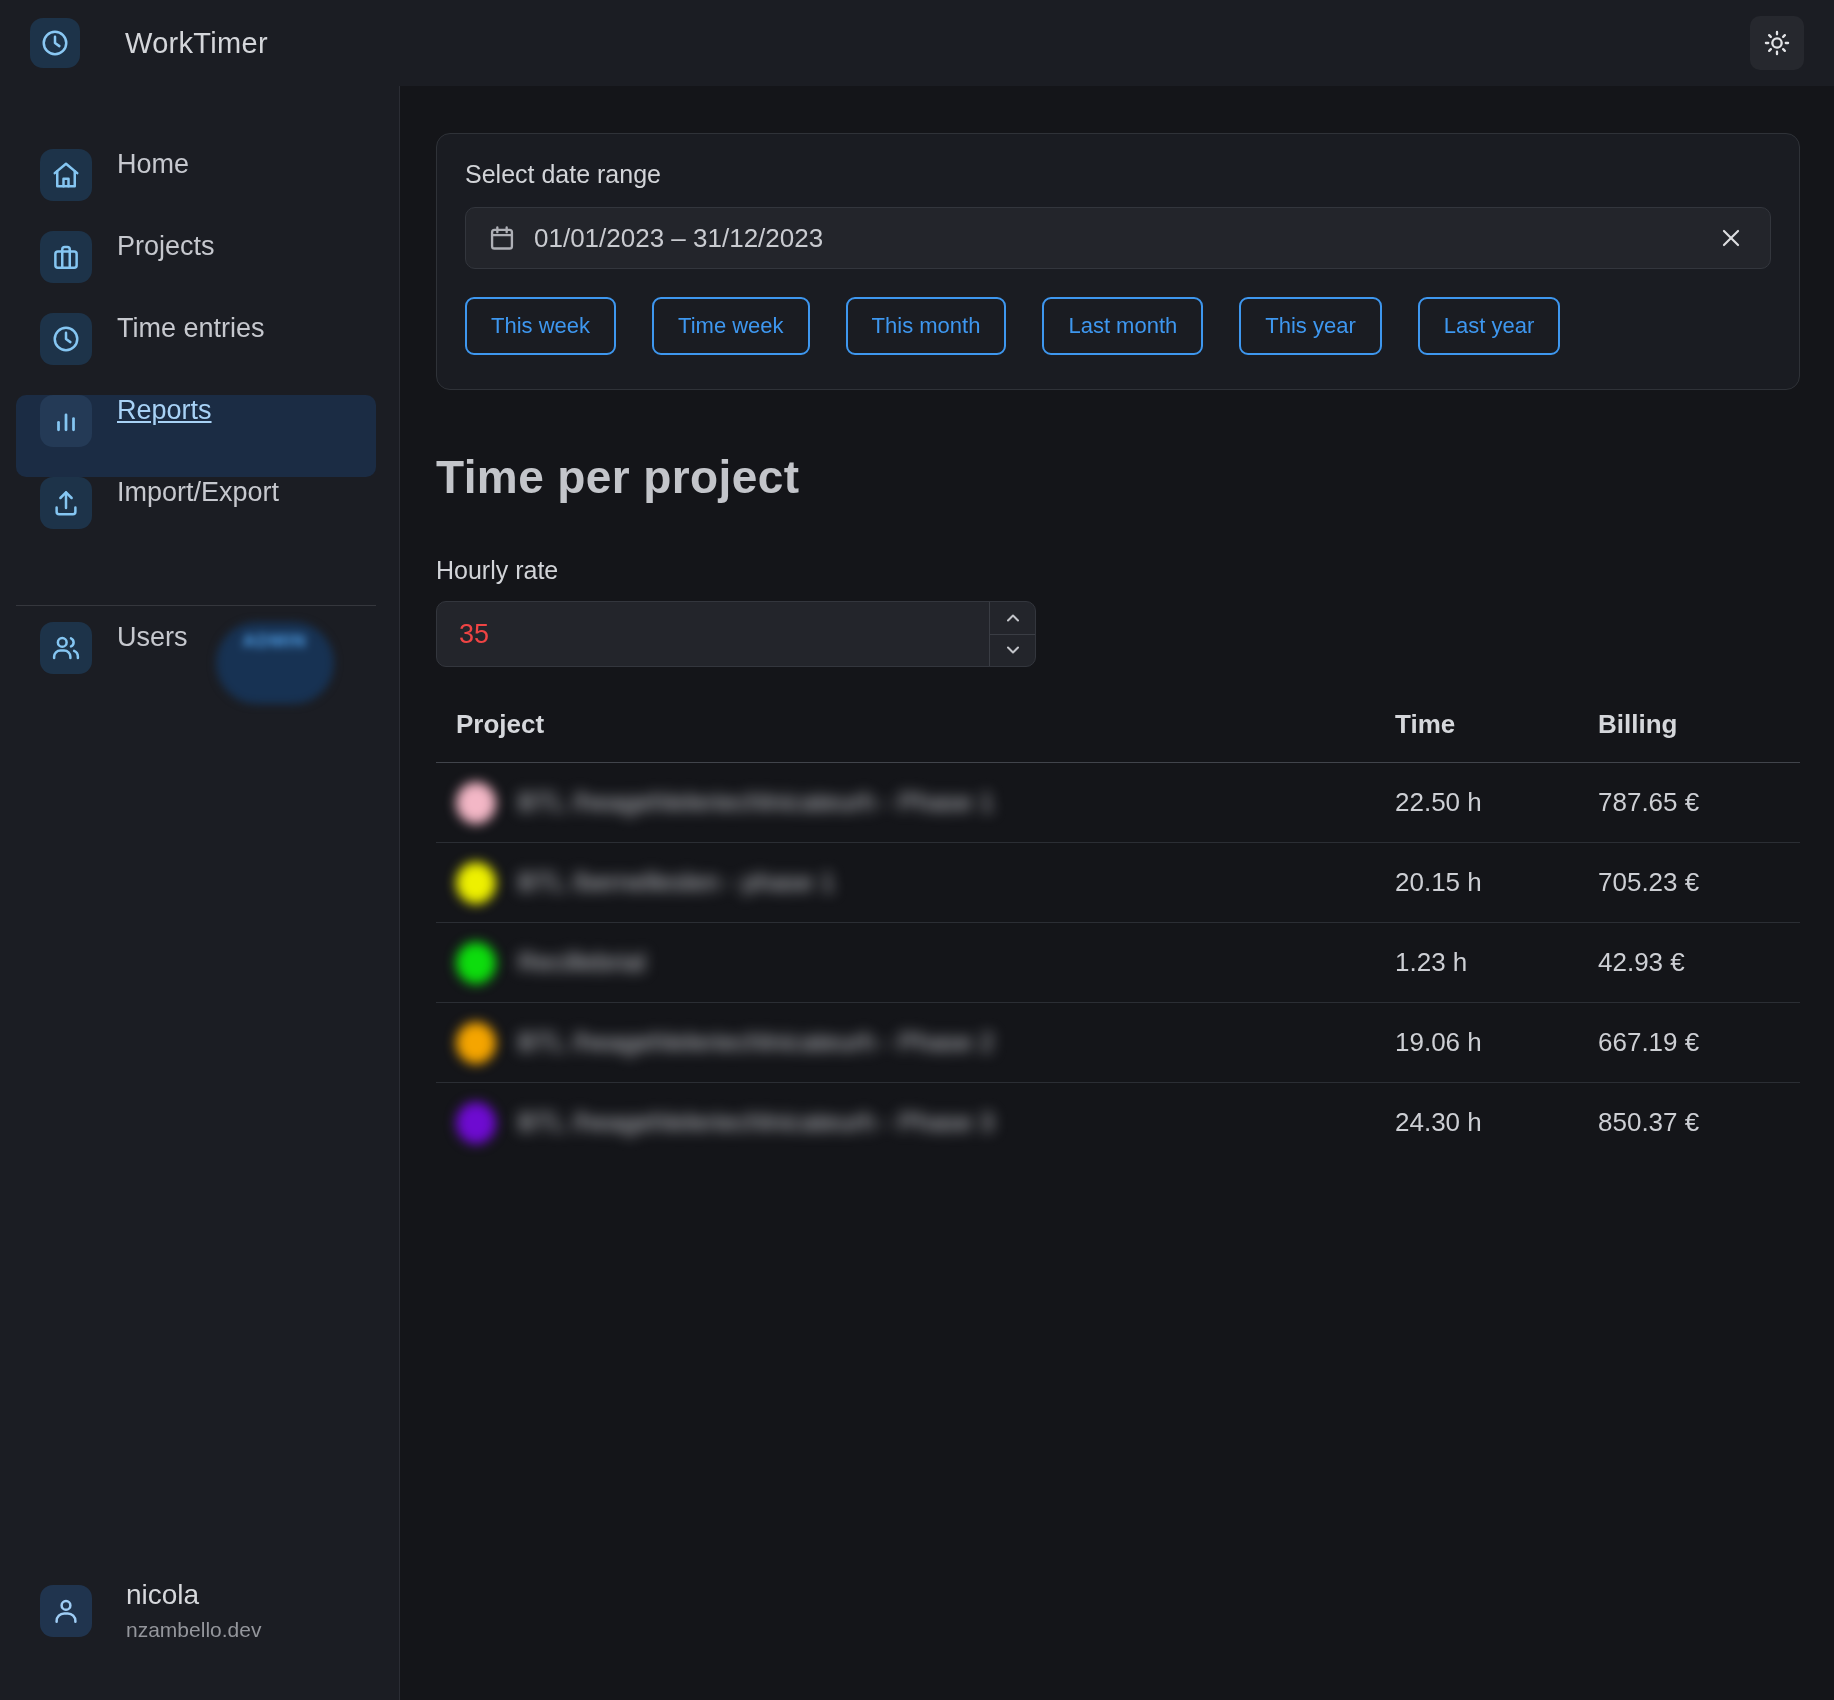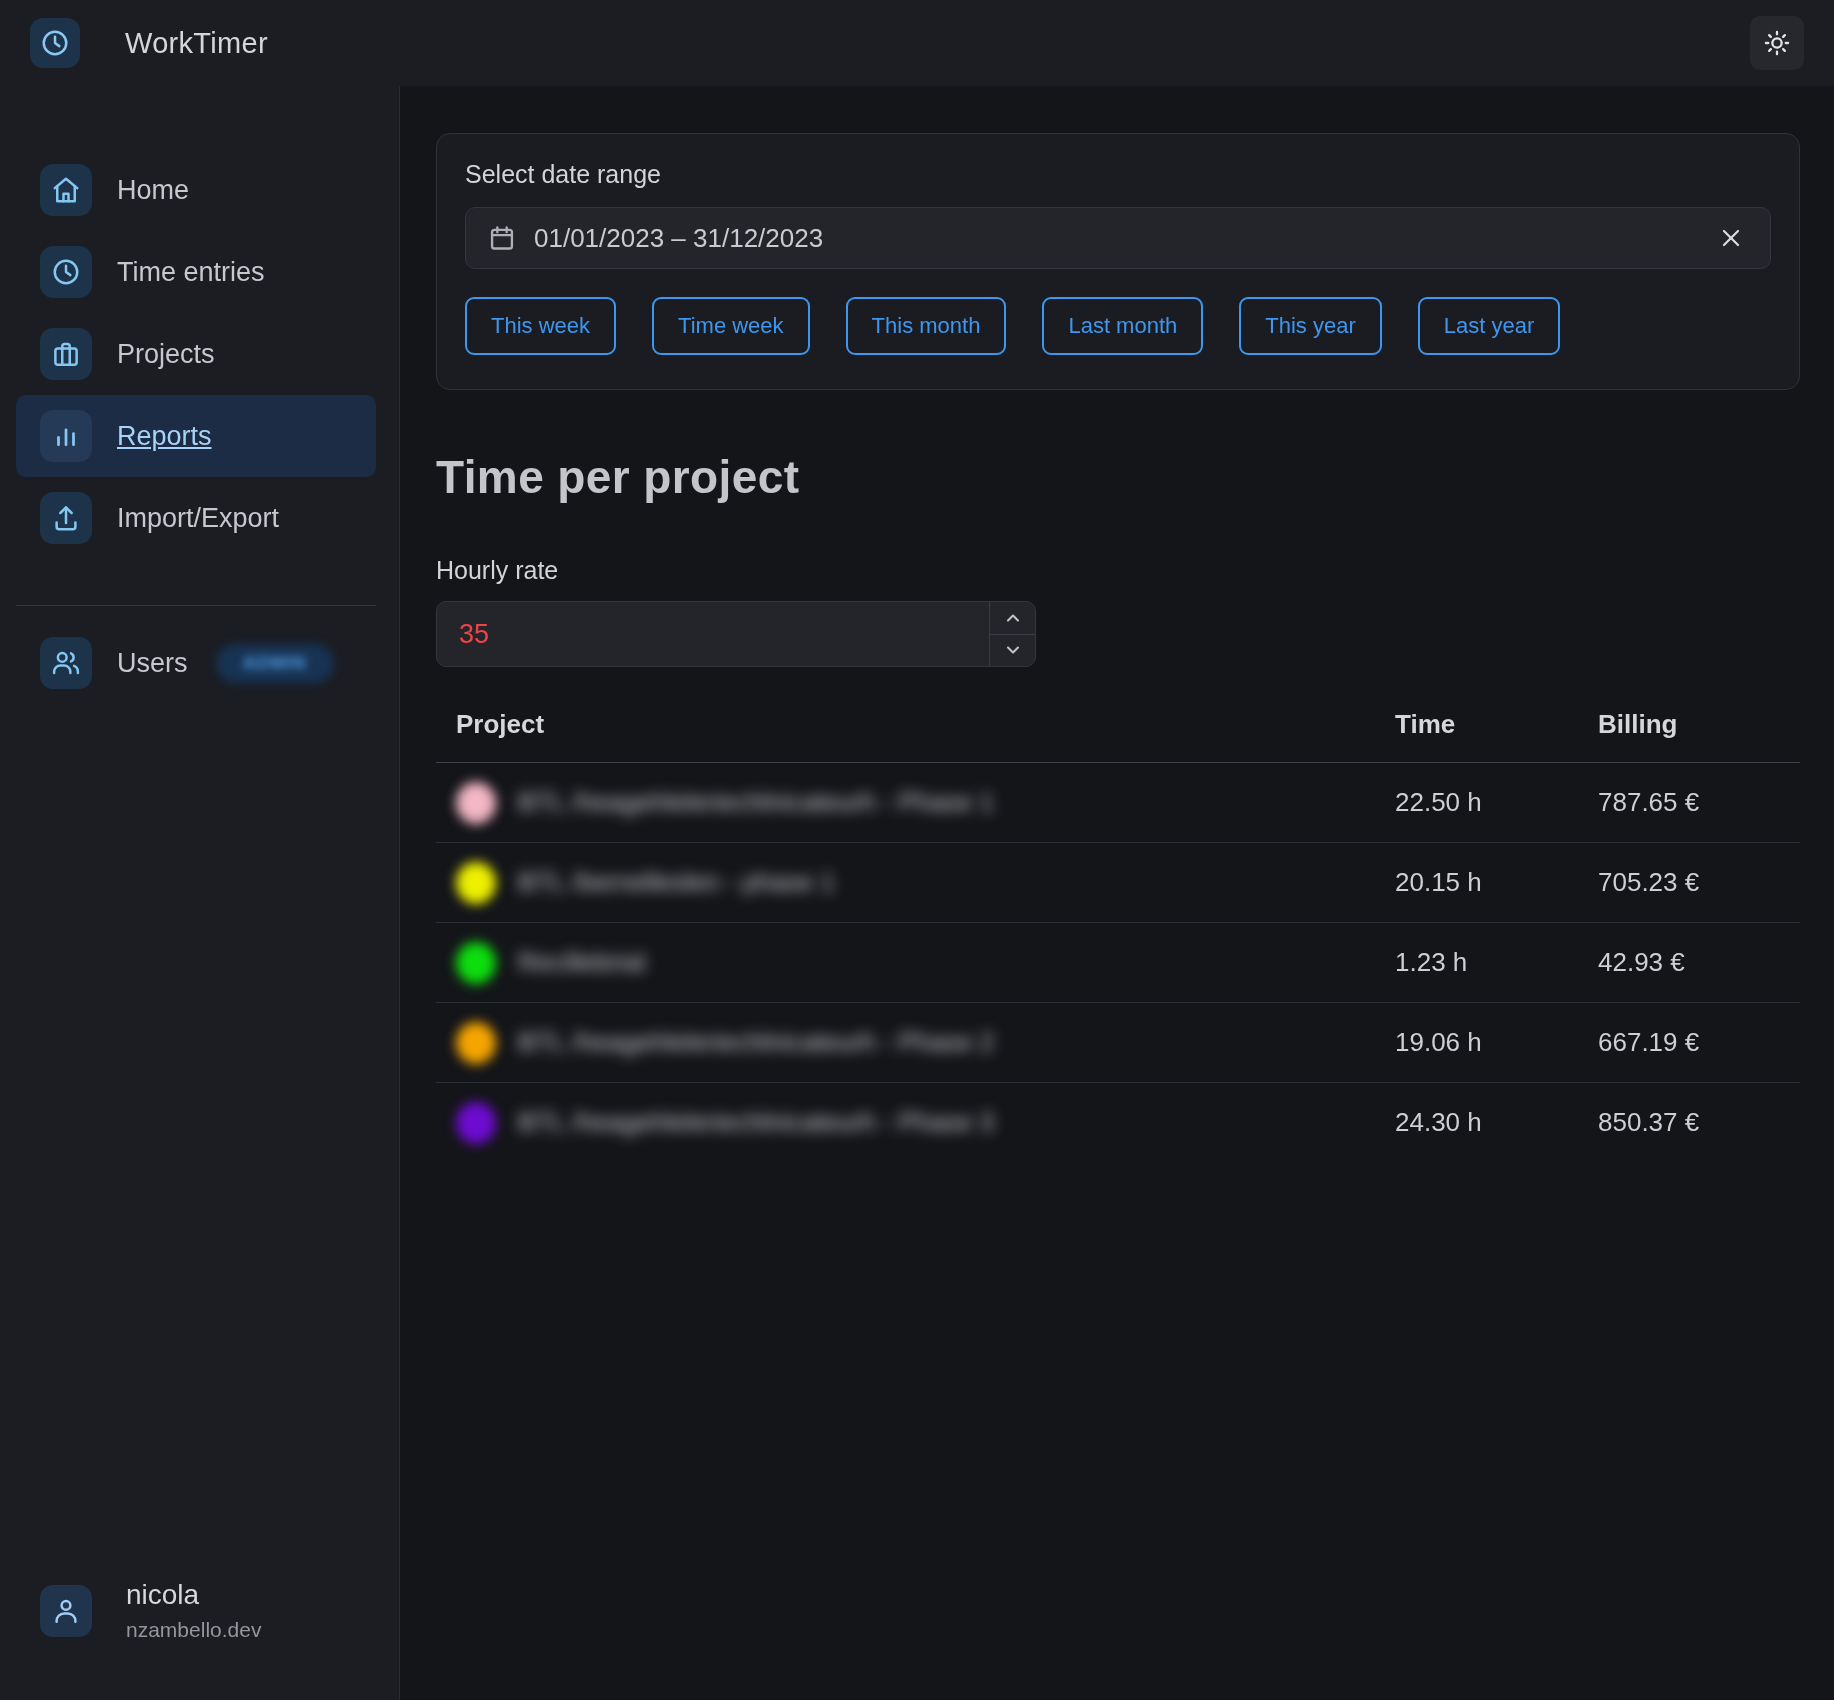--- a/index.html
+++ b/index.html
@@ -28,21 +28,21 @@
   .theme-btn svg { stroke:#e3e4e7; }
 
   
   .sidebar {
     position:absolute; left:0; top:86px; width:400px; height:1614px;
     background:#1b1d23; border-right:1px solid #2b2d34;
   }
   .nav { padding-top:63px; }
   .nav-item {
     height:82px; margin:0 23px 0 16px; border-radius:10px;
-    display:flex; align-items:center; padding-left:24px; cursor:pointer;
+    display:flex; padding-left:24px; cursor:pointer;
   }
   .nav-item.active { background:#1b2c44; }
   .icon-tile {
     width:52px; height:52px; border-radius:13px; background:#1d3349;
     display:flex; align-items:center; justify-content:center; flex:none;
   }
   .nav-item.active .icon-tile { background:#243a56; }
   .icon-tile svg { stroke:#85c6f2; }
   .nav-label { margin-left:25px; font-size:27px; color:#c6c8ce; }
   .nav-item.active .nav-label { color:#a8d2f6;text-decoration:underline; }
@@ -143,35 +143,35 @@
           <path d="M3 10.5 12 3l9 7.5"></path>
             <path d="M5 9v12h14V9"></path>
             <path d="M10 21v-6h4v6"></path>
         </svg>
       </span>
       <span class="nav-label">Home</span>
     </div>
     <div class="nav-item">
       <span class="icon-tile">
         <svg width="30" height="30" viewBox="0 0 24 24" fill="none" stroke-width="2" stroke-linecap="round" stroke-linejoin="round">
-          <circle cx="12" cy="12" r="9"></circle>
-            <path d="M12 7v5l3.5 2.5"></path>
-        </svg>
-      </span>
-      <span class="nav-label">Time entries</span>
-    </div>
-    <div class="nav-item">
-      <span class="icon-tile">
-        <svg width="30" height="30" viewBox="0 0 24 24" fill="none" stroke-width="2" stroke-linecap="round" stroke-linejoin="round">
           <rect x="3.5" y="7.5" width="17" height="13" rx="2"></rect>
           <path d="M9 7.5V6a2 2 0 0 1 2-2h2a2 2 0 0 1 2 2v1.5"></path>
           <path d="M9 7.5v13M15 7.5v13"></path>
         </svg>
       </span>
       <span class="nav-label">Projects</span>
+    </div>
+    <div class="nav-item">
+      <span class="icon-tile">
+        <svg width="30" height="30" viewBox="0 0 24 24" fill="none" stroke-width="2" stroke-linecap="round" stroke-linejoin="round">
+          <circle cx="12" cy="12" r="9"></circle>
+            <path d="M12 7v5l3.5 2.5"></path>
+        </svg>
+      </span>
+      <span class="nav-label">Time entries</span>
     </div>
     <div class="nav-item active">
       <span class="icon-tile">
         <svg width="30" height="30" viewBox="0 0 24 24" fill="none" stroke-width="2.2" stroke-linecap="round">
           <path d="M6 19v-6"></path>
             <path d="M12 19V7"></path>
             <path d="M18 19v-9"></path>
         </svg>
       </span>
       <span class="nav-label">Reports</span>

